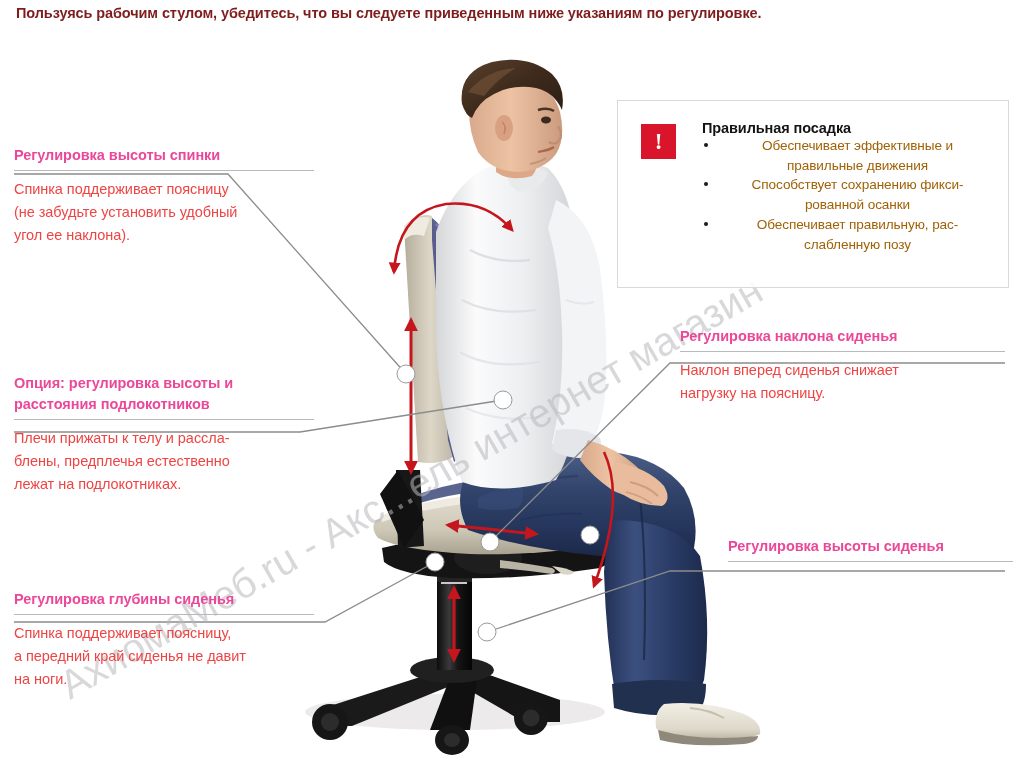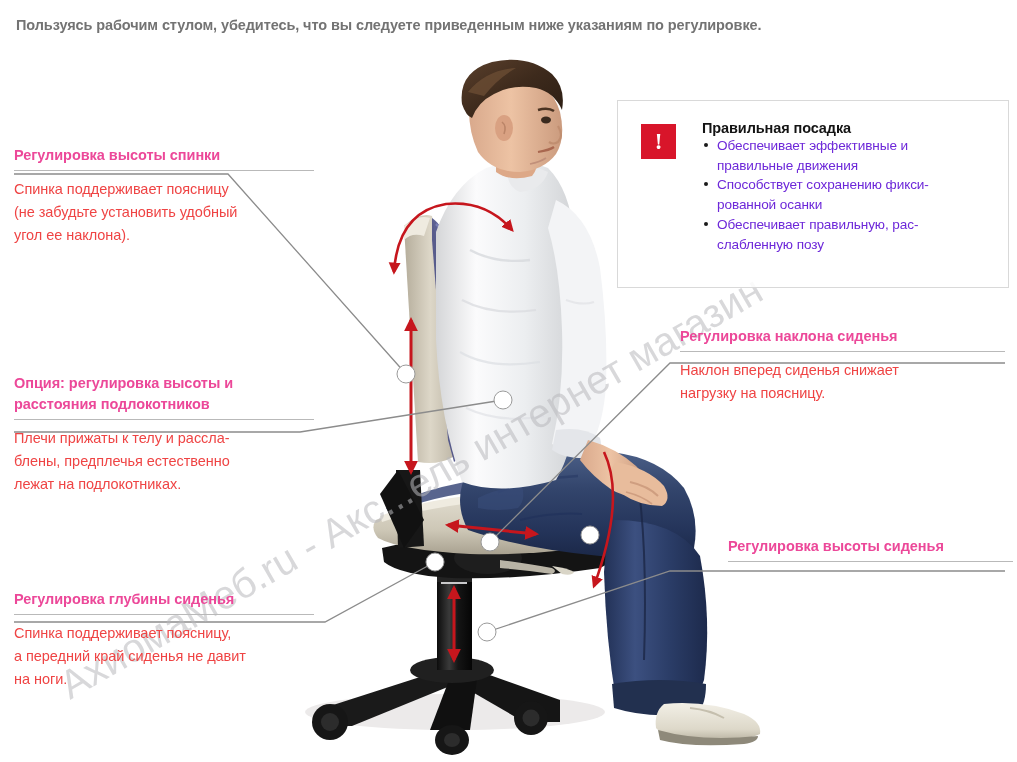--- a/index.html
+++ b/index.html
@@ -11,25 +11,25 @@
     position:relative;
     width:1017px;
     height:762px;
     background:#ffffff;
     overflow:hidden;
   }
 
   
   #headline{
     position:absolute;
-    left:16px; top:16px;
+    left:16px; top:4px;
     width:970px;
     font-size:14.5px;
     font-weight:bold;
-    color:#737373;
+    color:#7f1d1d;
     letter-spacing:-0.1px;
     line-height:1.3;
   }
 
   
   .annot{ position:absolute; }
   .annot .title{
     color:#ec4899;
     font-weight:bold;
     font-size:14.5px;
@@ -91,23 +91,24 @@
     color:#141414;
     letter-spacing:-0.1px;
   }
   #infobox ul{
     margin:0; padding:0; list-style:none;
   }
   #infobox li{
     position:relative;
     padding-left:15px;
     font-size:13.6px;
-    color:#6d28d9;
+    color:#a16207;
     line-height:1.45;
     letter-spacing:-0.1px;
+    text-align:center;
   }
   #infobox li::before{
     content:"";
     position:absolute;
     left:2px; top:7px;
     width:4px; height:4px;
     border-radius:50%;
     background:#1a1a1a;
   }
   #infobox li .l2{ display:block; padding-left:0; }

